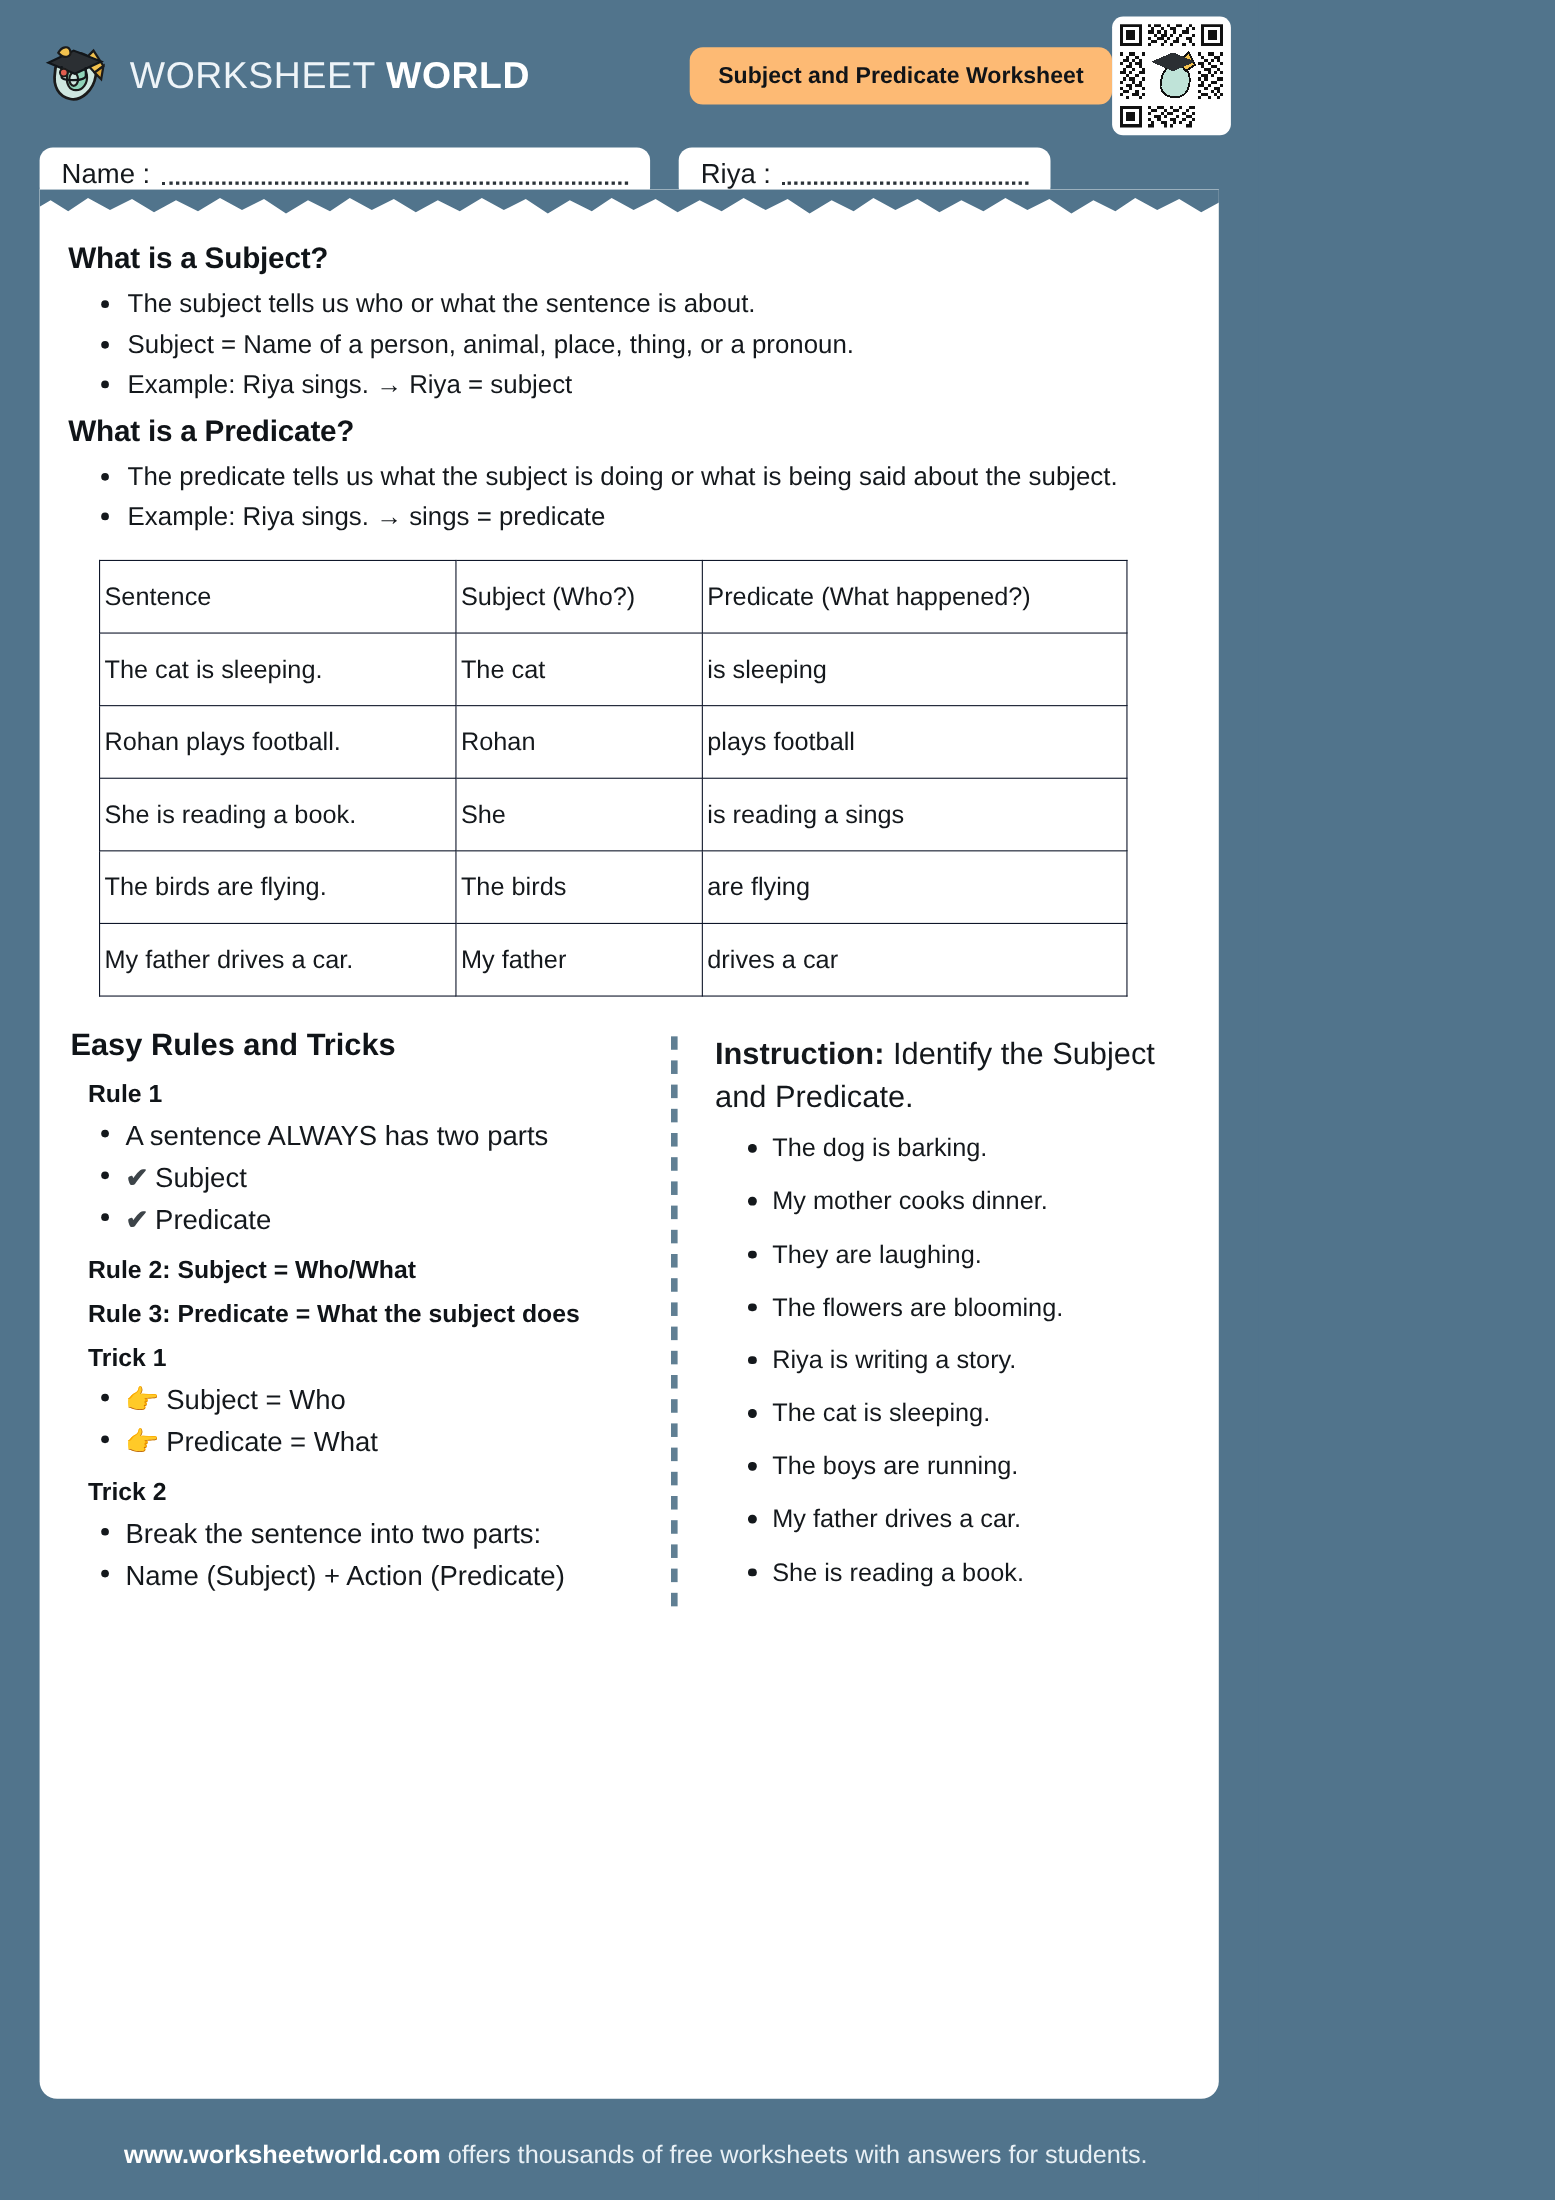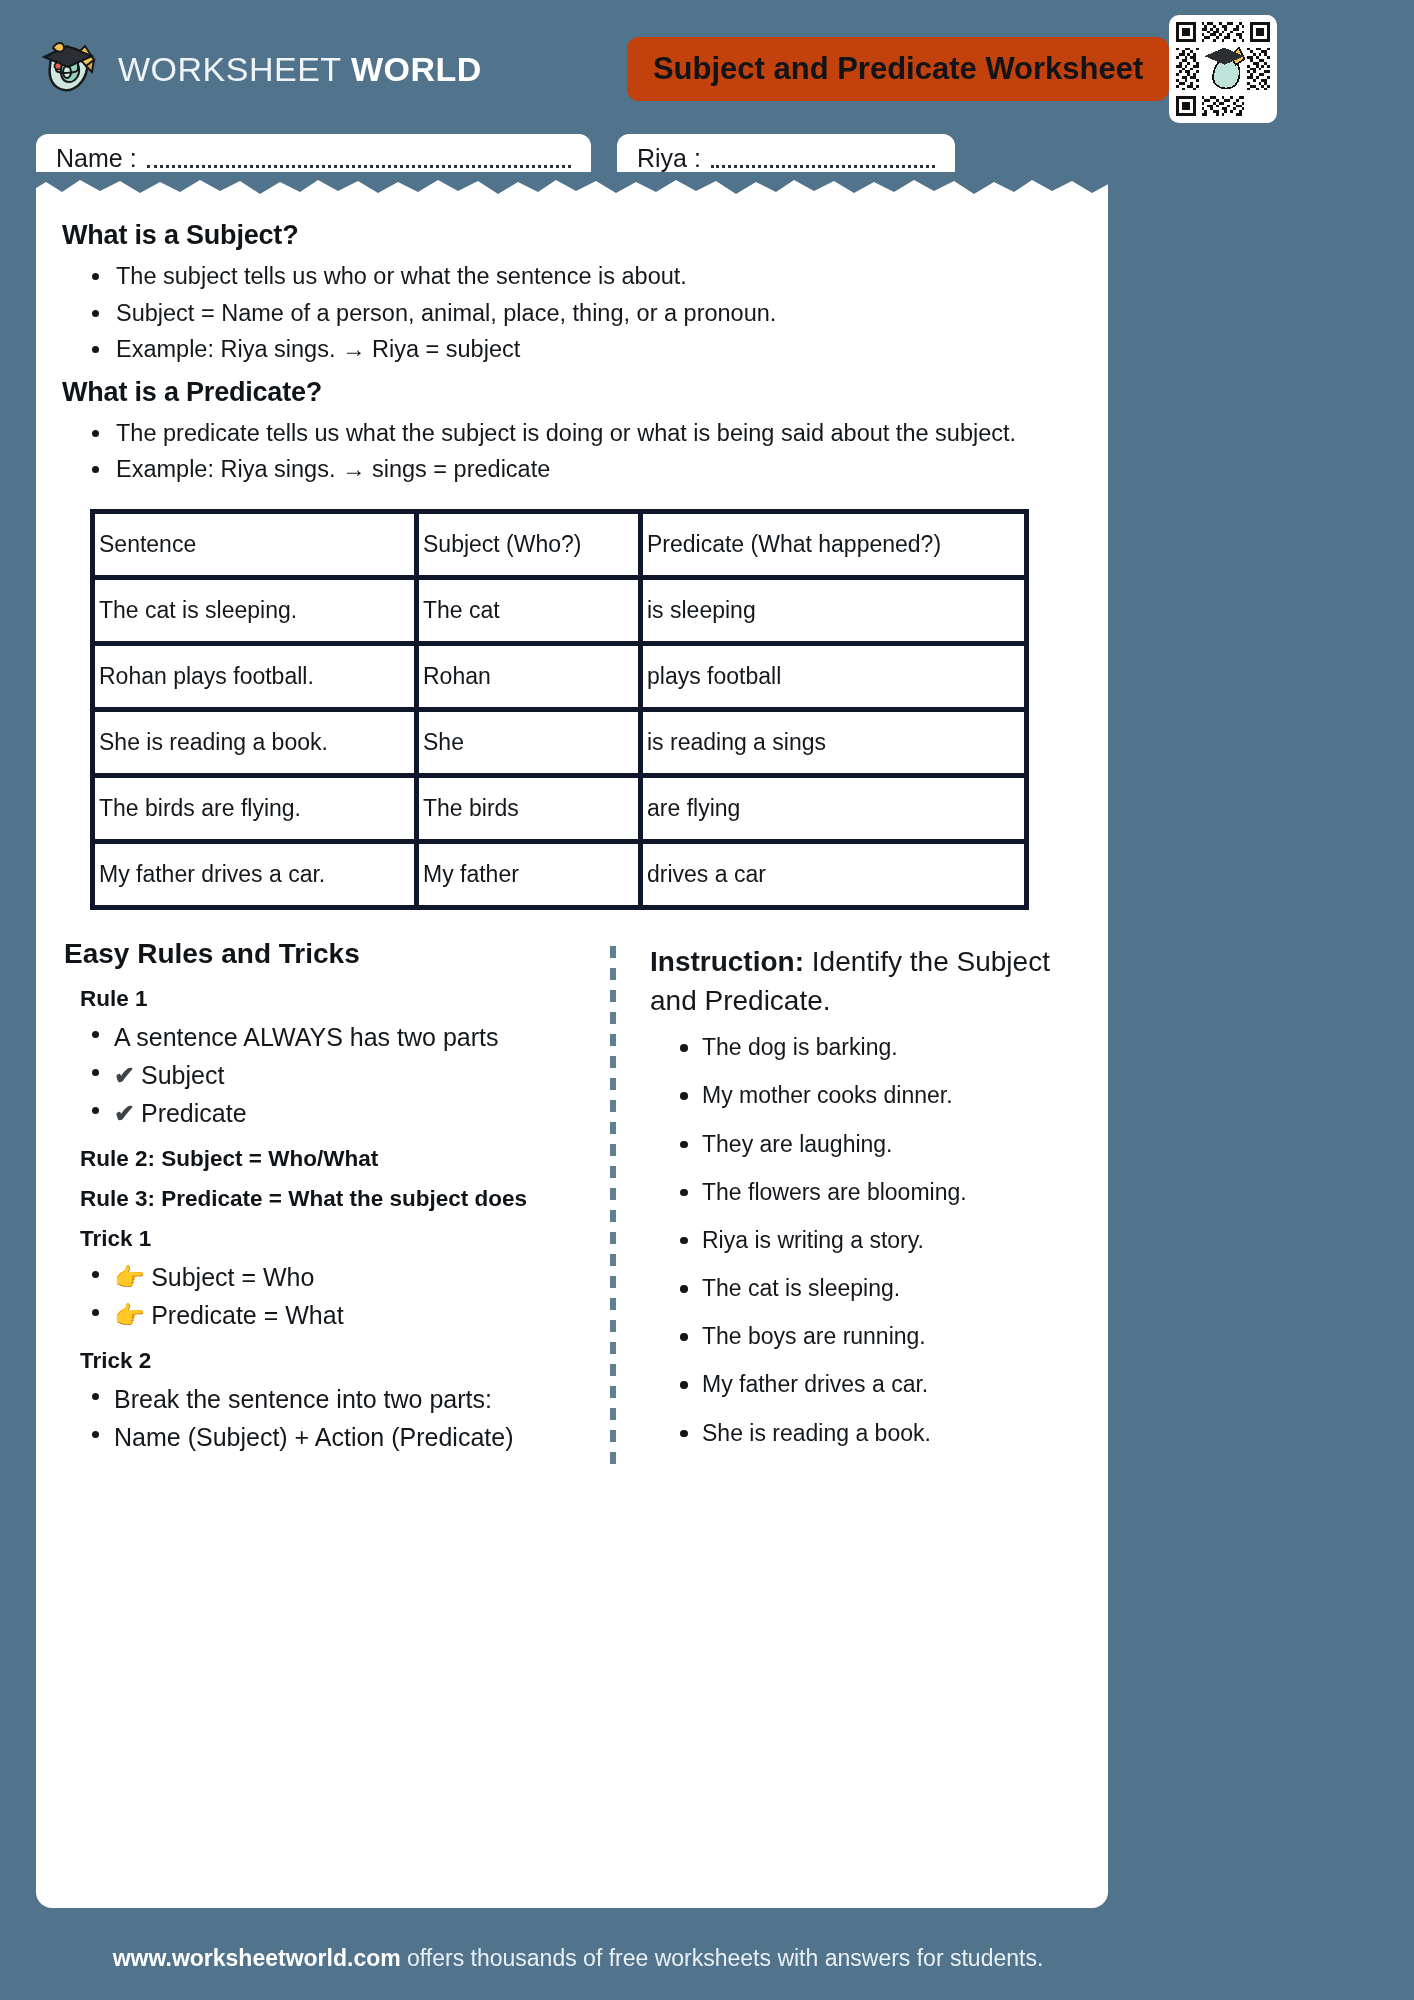--- a/index.html
+++ b/index.html
@@ -43,24 +43,24 @@
   .logo-text {
     font-size: 34px;
     letter-spacing: 0.5px;
     color: #eef4f8;
     font-weight: 300;
     white-space: nowrap;
   }
   .logo-text b { font-weight: 800; color: #ffffff; }
 
   .title-chip {
-    background: #c2410c;
+    background: #fdba74;
     border-radius: 12px;
     padding: 14px 26px;
-    font-size: 31px;
+    font-size: 21px;
     font-weight: 700;
     color: #111418;
     white-space: nowrap;
     margin-left: 145px;
   }
 
   .qr-box {
     margin-left: auto;
     width: 108px;
     height: 108px;
@@ -155,21 +155,21 @@
   }
 
   
   table.sp {
     border-collapse: collapse;
     width: 934px;
     margin: 22px 0 0 28px;
     table-layout: fixed;
   }
   table.sp td {
-    border: 5px solid #0f172a;
+    border: 1px solid #0f172a;
     padding: 17px 4px;
     font-size: 23px;
     color: #14181c;
     vertical-align: middle;
     height: 66px;
   }
   table.sp tr.hdr td { font-size: 23px; }
   table.sp col.c1 { width: 324px; }
   table.sp col.c2 { width: 224px; }
   table.sp col.c3 { width: 386px; }

